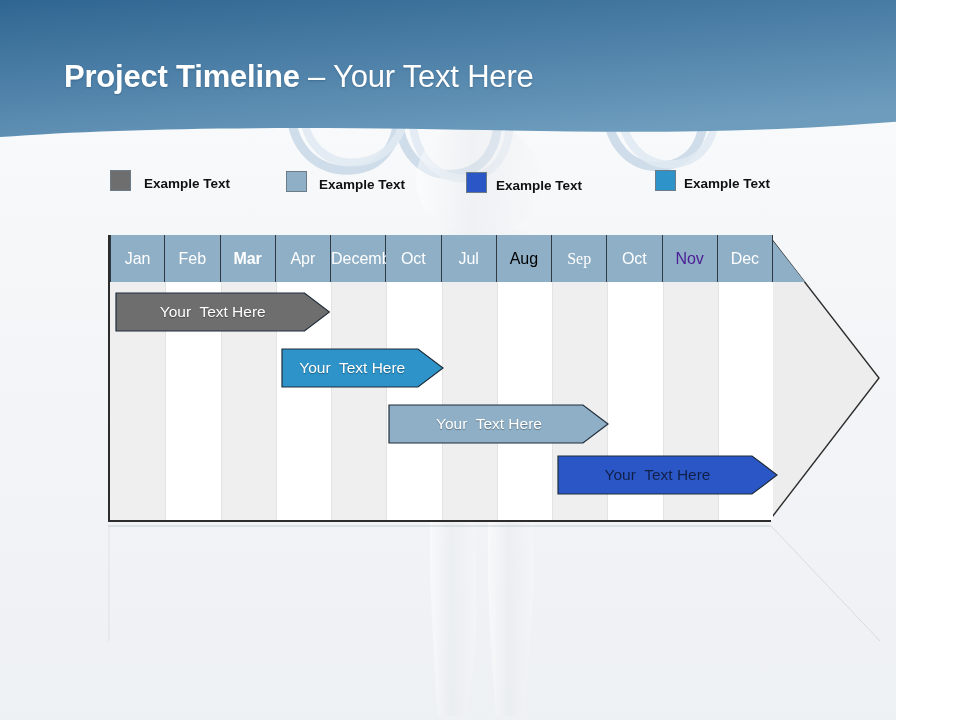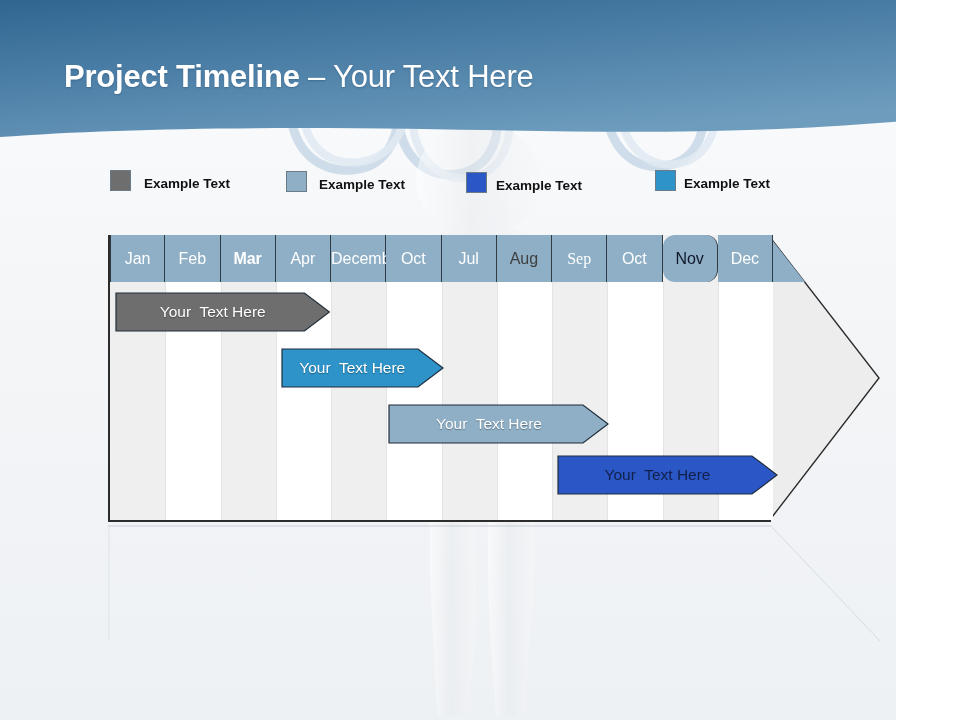--- a/index.html
+++ b/index.html
@@ -275,24 +275,24 @@
           <div class="col-sep" style="left: 607.75px;"></div>
         </div>
       <div id="months">
           <div class="month-cell first" style="left: 0px; width: 55.25px; background: rgb(142, 175, 198); color: rgb(255, 255, 255);">Jan</div>
           <div class="month-cell" style="left: 55.25px; width: 55.25px; background: rgb(142, 175, 198); color: rgb(255, 255, 255);">Feb</div>
           <div class="month-cell" style="left: 110.5px; width: 55.25px; background: rgb(142, 175, 198); color: rgb(255, 255, 255); font-weight: bold;">Mar</div>
           <div class="month-cell" style="left: 165.75px; width: 55.25px; background: rgb(142, 175, 198); color: rgb(255, 255, 255);">Apr</div>
           <div class="month-cell" style="left: 221px; width: 55.25px; background: rgb(142, 175, 198); color: rgb(255, 255, 255);">December</div>
           <div class="month-cell" style="left: 276.25px; width: 55.25px; background: rgb(142, 175, 198); color: rgb(255, 255, 255);">Oct</div>
           <div class="month-cell" style="left: 331.5px; width: 55.25px; background: rgb(142, 175, 198); color: rgb(255, 255, 255);">Jul</div>
-          <div class="month-cell" style="left: 386.75px; width: 55.25px; background: rgb(142, 175, 198); color: #404040;">Aug</div>
+          <div class="month-cell" style="left: 386.75px; width: 55.25px; background: rgb(142, 175, 198); color: #000000;">Aug</div>
           <div class="month-cell" style="left: 442px; width: 55.25px; background: rgb(142, 175, 198); color: rgb(255, 255, 255); font-family: Liberation Serif, serif;">Sep</div>
           <div class="month-cell" style="left: 497.25px; width: 55.25px; background: rgb(142, 175, 198); color: rgb(255, 255, 255);">Oct</div>
-          <div class="month-cell" style="left: 552.5px; width: 55.25px; background: rgb(142, 175, 198); color: #0f172a; border-radius: 12px;">Nov</div>
+          <div class="month-cell" style="left: 552.5px; width: 55.25px; background: rgb(142, 175, 198); color: #4c1d95;">Nov</div>
           <div class="month-cell" style="left: 607.75px; width: 55.25px; background: rgb(142, 175, 198); color: rgb(255, 255, 255);">Dec</div>
         </div>
     </div>
 
     <div id="bars">
         <div class="bar" style="left: 7px; top: 57px; width: 215.475px;">
           <svg width="215.475" height="40" viewBox="0 0 215.475 40">
             <path d="M1,1 L189.475,1 L214.475,20 L189.475,39 L1,39 Z" fill="#6e6e6e" stroke="#1f2d3a" stroke-width="1.2"></path>
           </svg>
           <div class="bar-label light" style="width: 195.475px; color: rgb(255, 255, 255);">Your  Text Here</div>

